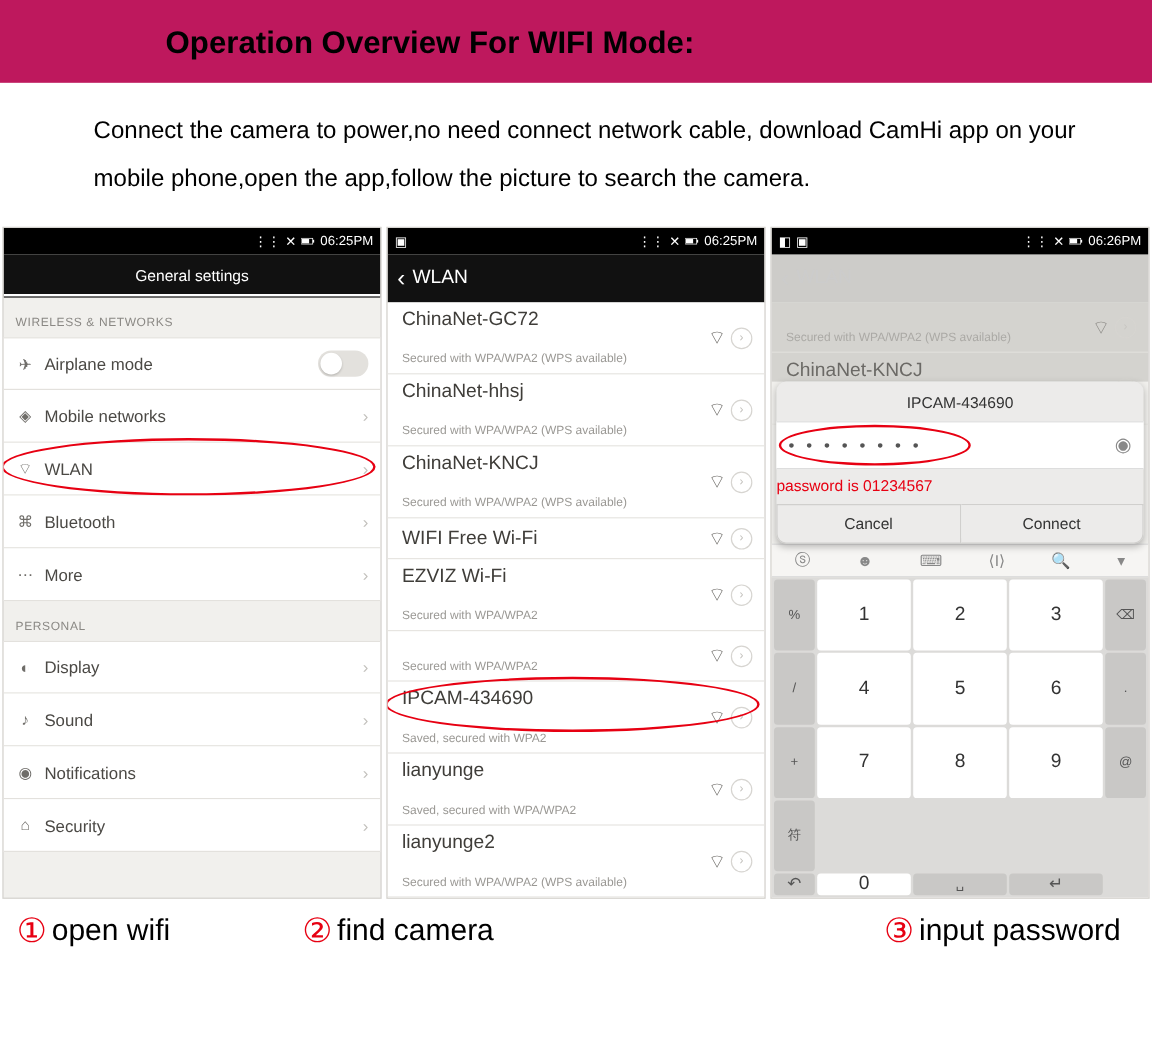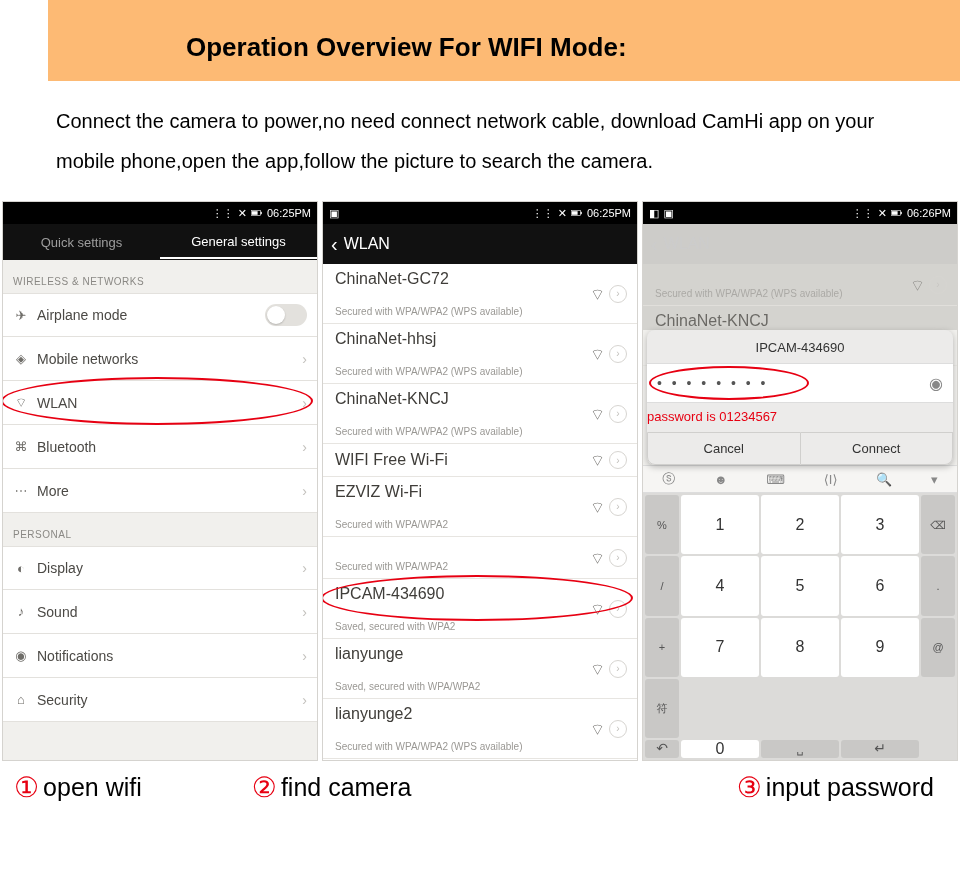--- a/index.html
+++ b/index.html
@@ -1,19 +1,19 @@
 <!DOCTYPE html>
 <html><head>
 <meta charset="utf-8">
 <style>
   * { margin:0; padding:0; box-sizing:border-box; font-family:Arial,Helvetica,sans-serif; }
   body { width:960px; height:886px; background:#fff; }
-  .header { background:#fdba74; padding:32px 0 18px 138px;margin-left:48px; }
+  .header { background:#be185d; padding:20px 0 18px 138px; }
   .header h1 { font-size:26px; font-weight:bold; color:#000; }
-  .intro { padding:20px 55px 20px 56px; font-size:20px; line-height:2; color:#000; }
+  .intro { padding:20px 55px 20px 78px; font-size:20px; line-height:2; color:#000; }
   .screens { display:flex; gap:4px; padding:0 2px; }
   .phone { flex:1; background:#f1f0ed; border:1px solid #d5d3cf; display:flex; flex-direction:column; height:560px; overflow:hidden; }
   .statusbar { background:#000; color:#fff; display:flex; align-items:center; justify-content:flex-end; height:22px; padding:0 6px; font-size:11px; gap:4px; }
   .statusbar .left-icons { margin-right:auto; display:flex; gap:4px; }
   .sb-icon { width:12px; height:12px; }
   .tabs1 { background:#111; color:#9e9e9e; display:flex; height:36px; align-items:center; }
   .tabs1 .tab { flex:1; text-align:center; font-size:13px; padding:8px 0; }
   .tabs1 .tab.active { color:#fff; border-bottom:2px solid #fff; }
   .section-label { font-size:10px; color:#8a8884; padding:16px 10px 6px 10px; letter-spacing:0.5px; }
   .row1 { background:#fff; border-top:1px solid #e3e1dd; border-bottom:1px solid #e3e1dd; display:flex; align-items:center; height:44px; padding:0 10px; position:relative; }
@@ -72,21 +72,20 @@
       <span>⋮⋮</span>
       <span>✕</span>
       <svg class="sb-icon" viewBox="0 0 20 10">
           <rect x="0" y="1" width="16" height="8" fill="none" stroke="#fff" stroke-width="1"></rect>
           <rect x="1" y="2" width="10" height="6" fill="#fff"></rect>
           <rect x="16" y="3" width="2" height="4" fill="#fff"></rect>
         </svg>
       <span>06:25PM</span>
     </div>
     <div class="tabs1">
-      <div class="tab">Quick settings</div>
       <div class="tab active">General settings</div>
     </div>
     <div class="section-label">WIRELESS &amp; NETWORKS</div>
     <div class="row1">
       <span class="icon">✈</span>
       <span class="label">Airplane mode</span>
       <div class="toggle">
           <div class="knob"></div>
         </div>
     </div>

